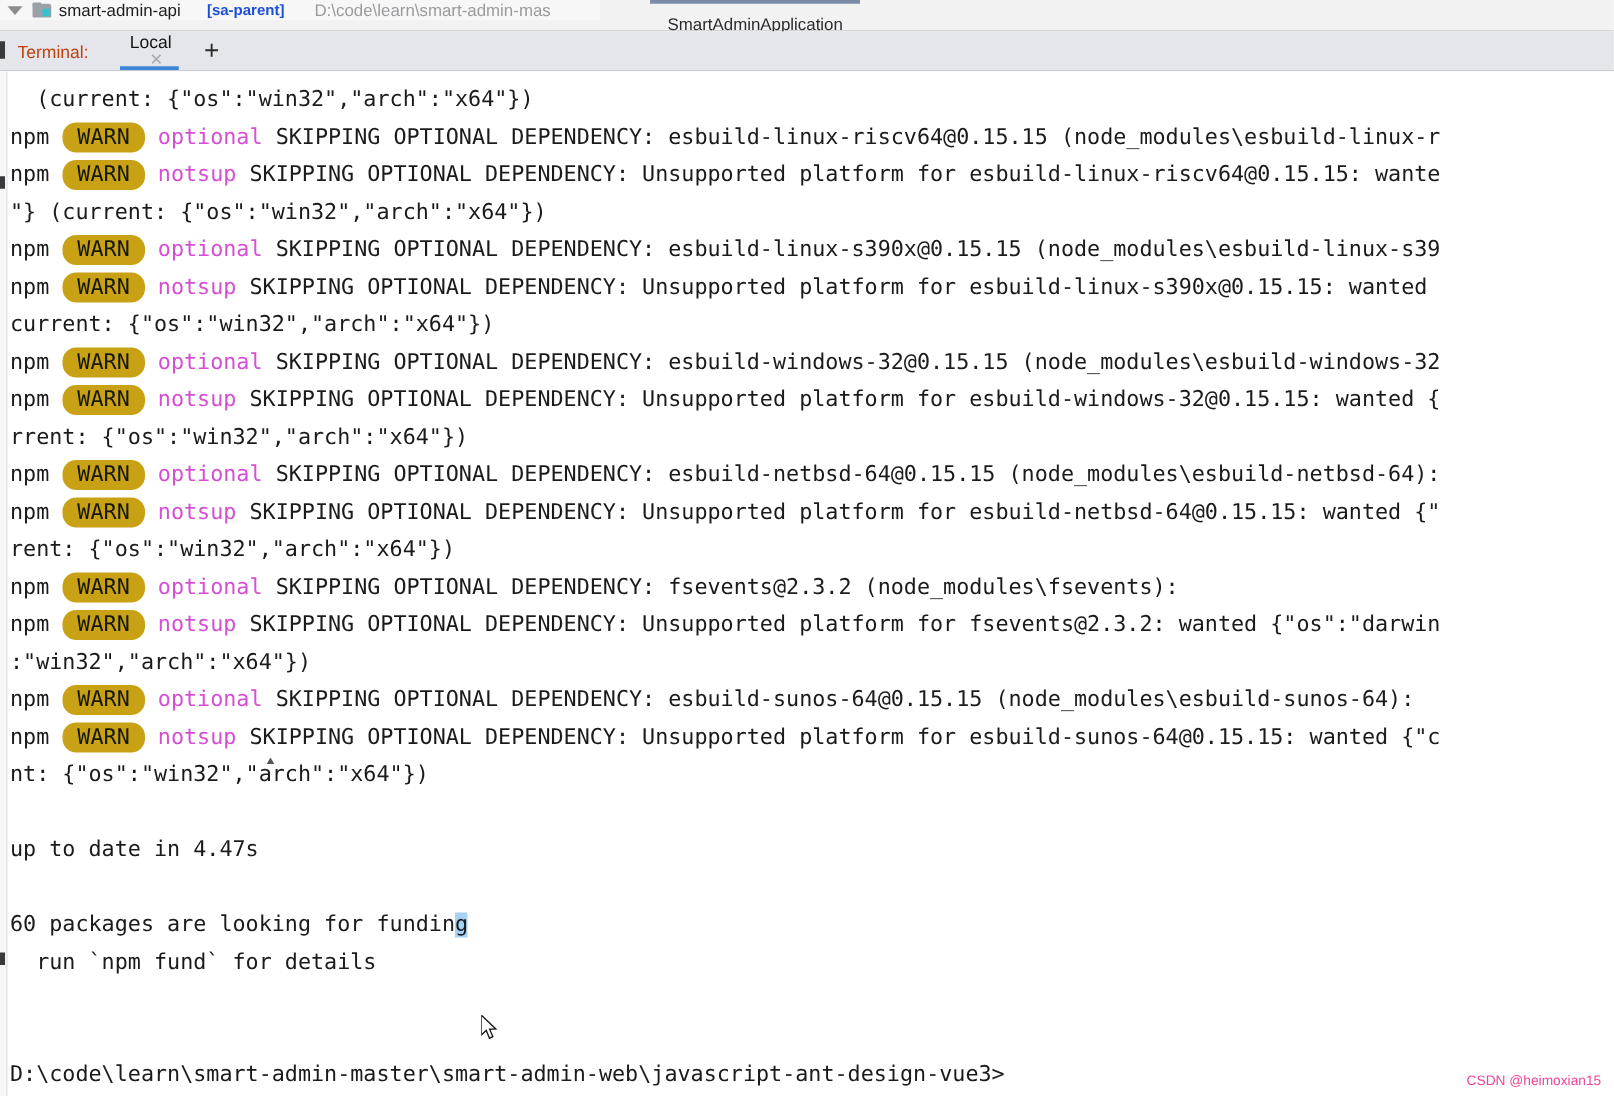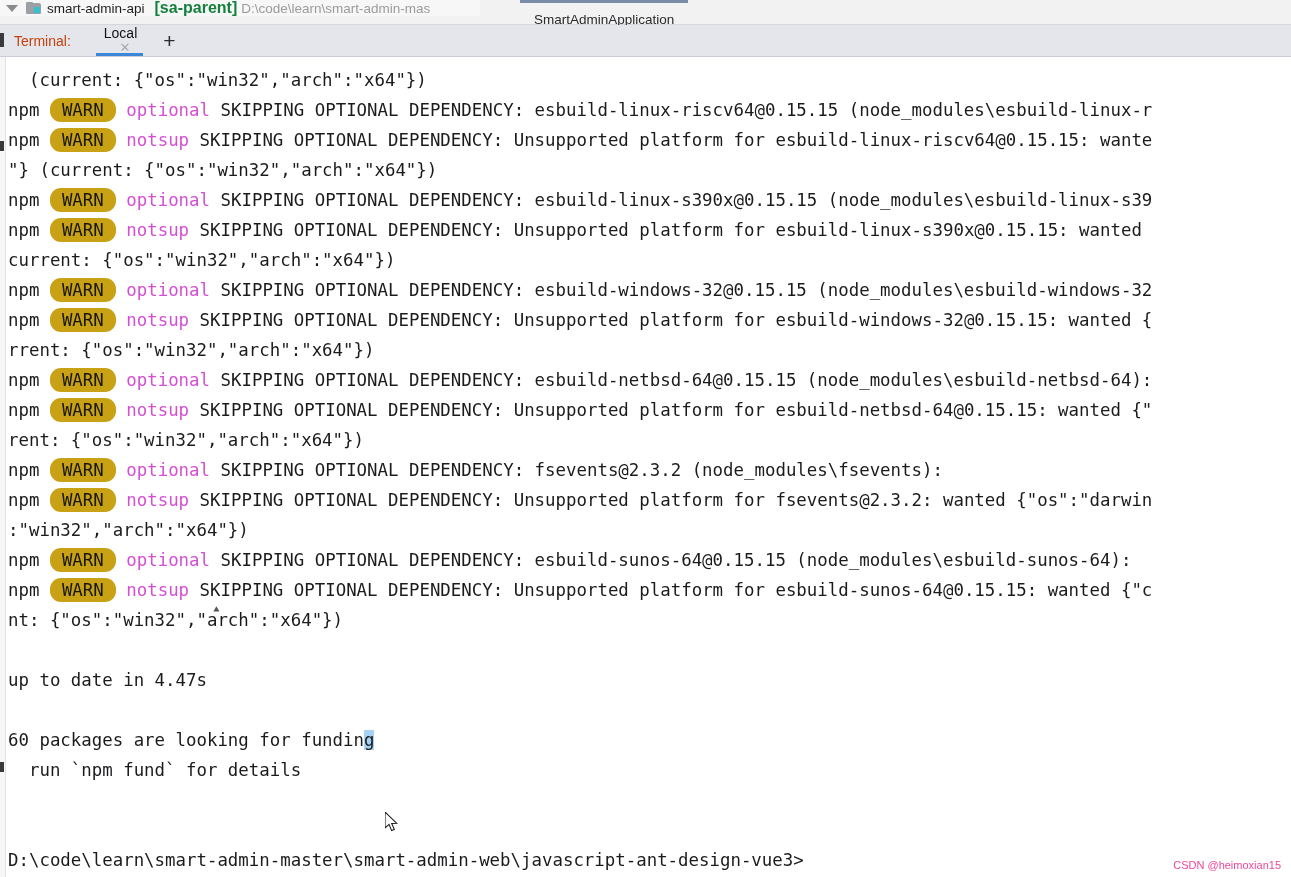--- a/index.html
+++ b/index.html
@@ -67,30 +67,30 @@
     position: absolute; left: 8px; top: 5px;
     width: 6px; height: 6px;
     background: #35c2cf;
   }
   #proj-name {
     font-size: 13.5px;
     color: #1d1d1f;
     white-space: nowrap;
   }
   #proj-module {
-    font-size: 16px;
-    color: #15803d;
+    font-size: 12px;
+    color: #1d4ed8;
     font-weight: bold;
-    margin-left: 10px;
+    margin-left: 21px;
     white-space: nowrap;
   }
   #proj-path {
     font-size: 13.5px;
     color: #9b9b9e;
-    margin-left: 4px;
+    margin-left: 24px;
     white-space: nowrap;
   }
   #run-config-tab {
     position: absolute;
     left: 520px; top: 0;
     height: 36px;
     display: flex;
     align-items: center;
     border-top: 3px solid #7a8ca8;
     box-sizing: border-box;

